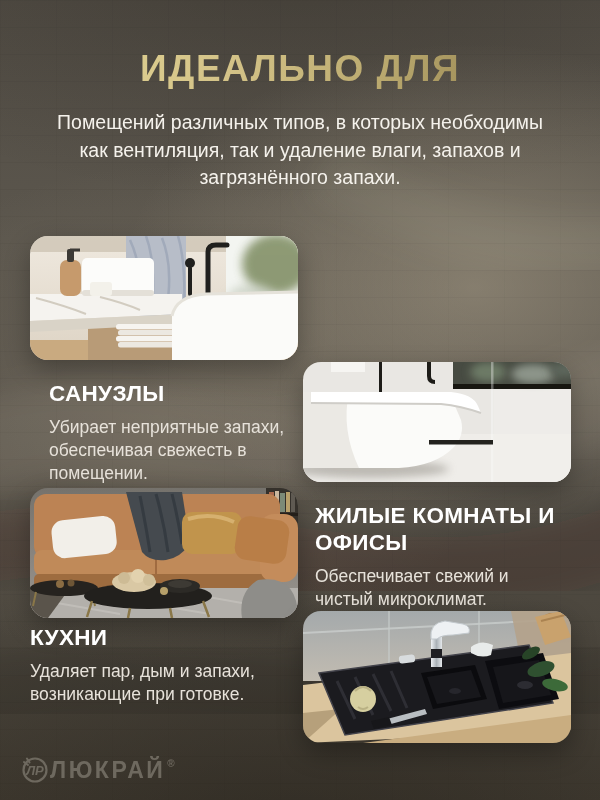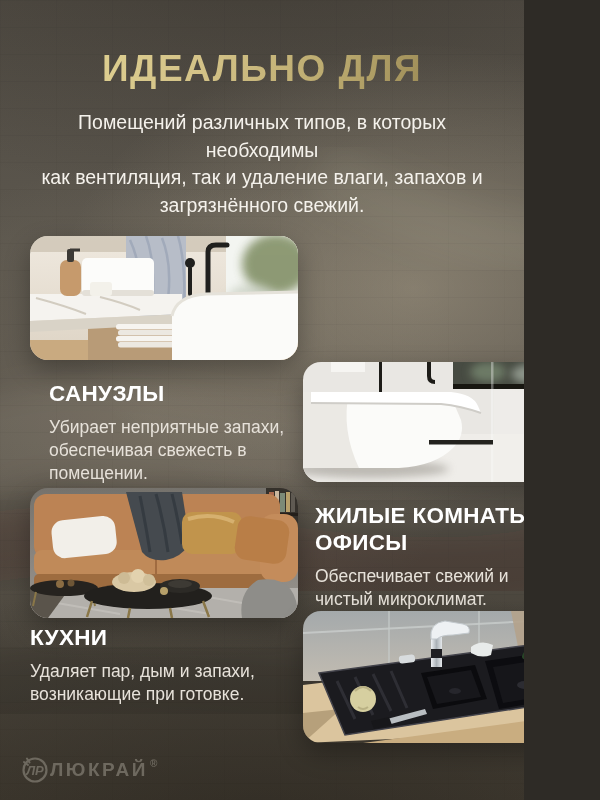--- a/index.html
+++ b/index.html
@@ -1,17 +1,17 @@
 <!DOCTYPE html>
 <html lang="ru"><head>
 <meta charset="utf-8">
 <style>
   html,body{margin:0;padding:0;background:#2e2b26;}
   .poster{
-    position:relative; width:524px; height:800px; overflow:hidden;
+    position:relative; width:600px; height:800px; overflow:hidden;
     font-family:"Liberation Sans","DejaVu Sans",sans-serif;
     background-color:#555048;
     background-image:
       radial-gradient(ellipse 520px 360px at 79% 36%, rgba(188,176,152,.45), rgba(188,176,152,0) 68%),
       radial-gradient(ellipse 480px 360px at 28% 52%, rgba(162,150,128,.28), rgba(162,150,128,0) 70%),
       radial-gradient(ellipse 900px 420px at 50% -6%, rgba(28,25,20,.28), rgba(28,25,20,0) 60%),
       radial-gradient(ellipse 900px 480px at 50% 108%, rgba(22,19,14,.42), rgba(22,19,14,0) 62%),
       linear-gradient(180deg,#524d45 0%,#5b564d 30%,#544f47 55%,#4b463d 80%,#433d33 100%);
   }
   .poster::before{ 
@@ -59,21 +59,21 @@
   }
   .copy-1{left:315px; top:250px; width:276px;}
   .copy-2{left:30px;  top:380px; width:276px;margin-left:19px;}
   .copy-3{left:315px; top:502px; width:280px;}
   .copy-4{left:30px;  top:624px; width:276px;}
 
   .footer{
     left:20px; top:755px; display:flex; align-items:center; 
     color:#6e695f;
   }
-  .brand{font-size:19px; font-weight:bold; letter-spacing:2.5px;}
+  .brand{font-size:23px; font-weight:bold; letter-spacing:2.5px;}
   .rmark{font-size:10px; font-weight:bold; position:relative; top:-7px; margin-left:2px;}
 </style>
 </head>
 <body>
 
 <div class="poster">
 
   <svg class="bg-curves" width="600" height="800" viewBox="0 0 600 800">
     <defs>
         <filter id="swb" x="-30%" y="-30%" width="160%" height="160%">
@@ -82,21 +82,21 @@
       </defs>
     <path d="M-60,470 C120,350 320,560 660,370" fill="none" stroke="rgba(220,210,185,0.10)" stroke-width="90" filter="url(#swb)"></path>
     <path d="M-80,565 C160,480 420,660 680,510" fill="none" stroke="rgba(35,30,24,0.14)" stroke-width="70" filter="url(#swb)"></path>
     <path d="M320,170 C440,230 540,260 660,240" fill="none" stroke="rgba(230,220,195,0.07)" stroke-width="60" filter="url(#swb)"></path>
     <path d="M-40,700 C200,640 430,760 660,660" fill="none" stroke="rgba(25,21,16,0.10)" stroke-width="80" filter="url(#swb)"></path>
   </svg>
 
   <h1 class="layer title">ИДЕАЛЬНО ДЛЯ</h1>
   <p class="layer subtitle">Помещений различных типов, в которых необходимы
 как вентиляция, так и удаление влаги, запахов и
-загрязнённого свежий.</p>
+загрязнённого запахи.</p>
 
   <section>
     <figure class="layer photo fig-1">
       <svg viewBox="0 0 268 124" preserveAspectRatio="none">
         <defs>
           <filter id="b1" x="-40%" y="-40%" width="180%" height="180%">
               <feGaussianBlur stdDeviation="5"></feGaussianBlur>
             </filter>
           <linearGradient id="g1w" x1="0" y1="0" x2="0" y2="1">
             <stop offset="0" stop-color="#efe9df"></stop>

